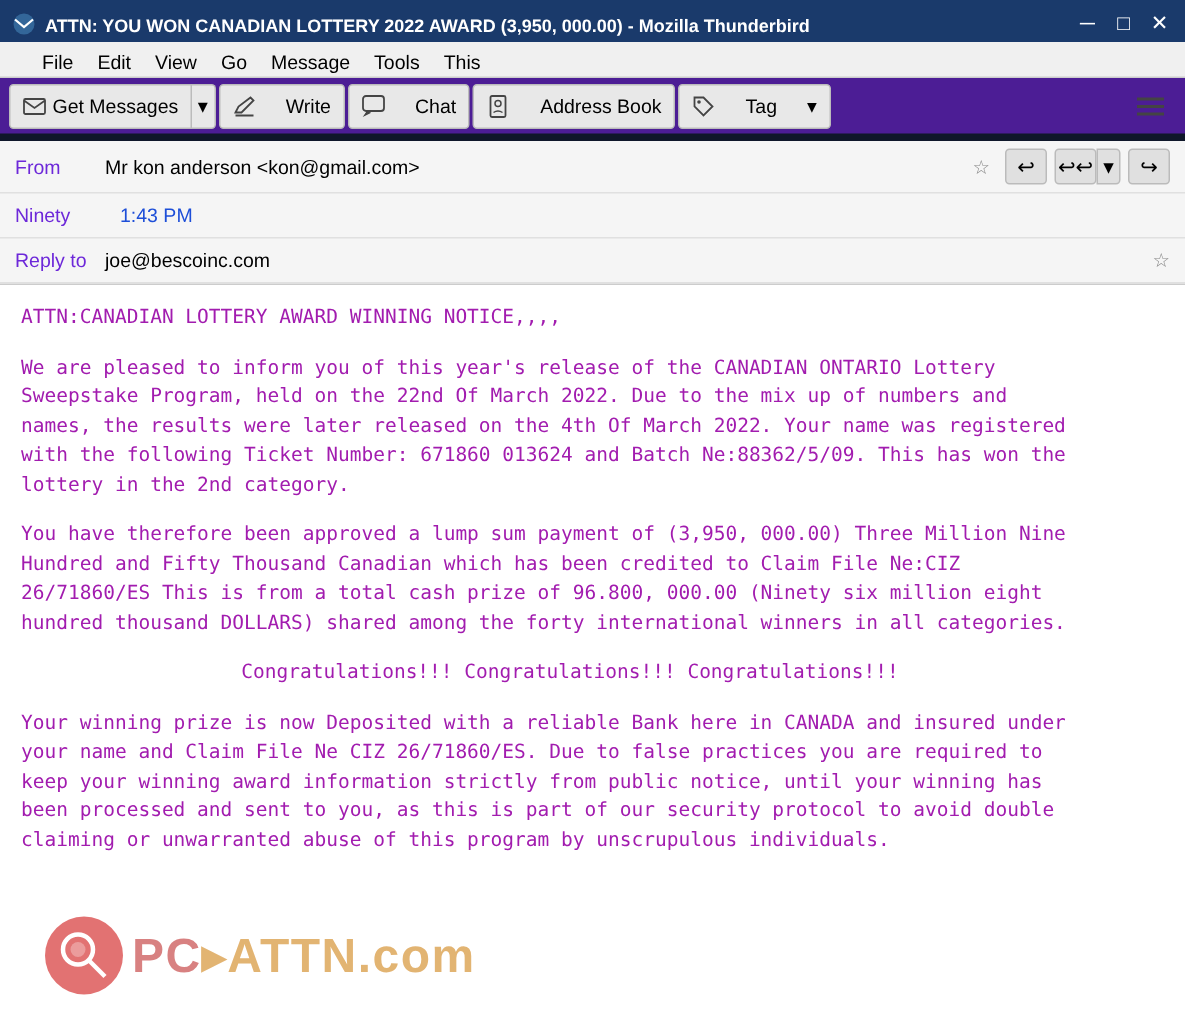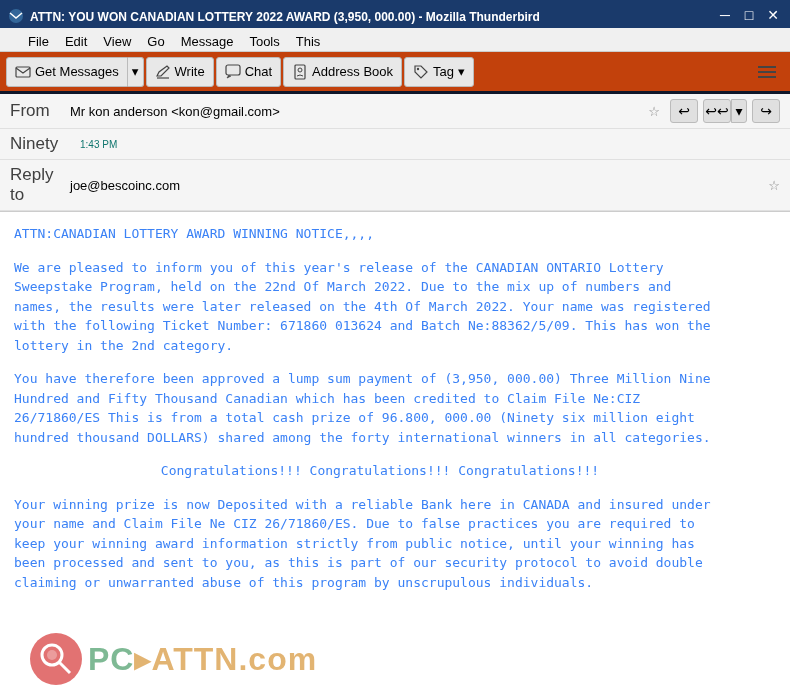--- a/index.html
+++ b/index.html
@@ -33,32 +33,32 @@
     }
     .menu-item {
       padding: 2px 8px;
       font-size: 13px;
       cursor: pointer;
       color: #000;
     }
 
     
     .toolbar {
-      background: #c2410c;
+      background: #4c1d95;
       display: flex;
       align-items: center;
       padding: 4px 6px;
       height: 42px;
-      border-bottom: 3px solid #0f172a;
+      border-bottom: 5px solid #0f172a;
       gap: 2px;
     }
     .toolbar-btn {
       display: flex;
       align-items: center;
-      gap: 4px;
+      gap: 20px;
       padding: 4px 8px;
       background: #e8e8e8;
       border: 1px solid #bbb;
       border-radius: 3px;
       cursor: pointer;
       font-size: 13px;
       height: 30px;
     }
     .toolbar-btn-small {
       display: flex;
@@ -103,22 +103,22 @@
       padding: 0;
     }
     .header-row {
       display: flex;
       align-items: center;
       padding: 5px 10px;
       border-bottom: 1px solid #e0e0e0;
       min-height: 30px;
     }
     .header-label {
-      color: #404040;
-      font-size: 17px;
+      color: #6d28d9;
+      font-size: 13px;
       width: 60px;
       flex-shrink: 0;
     }
     .header-value {
       font-size: 13px;
       flex: 1;
     }
     .header-value.bold { font-weight: bold; }
     .header-actions {
       display: flex;
@@ -132,36 +132,36 @@
       cursor: pointer;
       display: flex; align-items: center; justify-content: center;
       font-size: 14px;
     }
     .header-action-btn.small-drop {
       width: 18px;
       border-radius: 0 3px 3px 0;
       border-left: none;
     }
     .header-action-group { display: flex; }
-    .timestamp { font-size: 10px; color: #0f766e; margin-left: 10px; }
+    .timestamp { font-size: 13px; color: #1d4ed8; margin-left: 10px; }
     .star-icon { color: #888; margin-left: 6px; cursor: pointer; }
 
     
     .email-body-wrapper {
       height: calc(688px - 28px - 24px - 42px - 91px);
       overflow-y: scroll;
       overflow-x: hidden;
       position: relative;
       background: #fff;
     }
     .email-body {
       padding: 12px 14px;
       font-size: 13px;
       line-height: 1.5;
-      color: #3b82f6;
+      color: #a21caf;
       font-family: monospace;
       max-width: 740px;
     }
     .email-body p { margin-bottom: 14px; }
 
     
     .watermark {
       position: absolute;
       bottom: 30px;
       left: 30px;
@@ -319,16 +319,16 @@
 
   <div class="watermark">
     <div class="watermark-circle">
       <svg width="40" height="40" viewBox="0 0 40 40">
         <circle cx="16" cy="16" r="10" fill="none" stroke="white" stroke-width="3"></circle>
         <line x1="23" y1="23" x2="34" y2="34" stroke="white" stroke-width="3"></line>
         <circle cx="16" cy="16" r="5" fill="white" opacity="0.3"></circle>
       </svg>
     </div>
     <span class="watermark-text">
-      <span style="color:#15803d; font-weight:bold; font-size:32px;">PC</span><span style="color:#cc7700; font-weight:bold; font-size:32px;">▸ATTN.com</span>
+      <span style="color:#b91c1c; font-weight:bold; font-size:32px;">PC</span><span style="color:#cc7700; font-weight:bold; font-size:32px;">▸ATTN.com</span>
     </span>
   </div>
 </div>
 
 </body></html>

